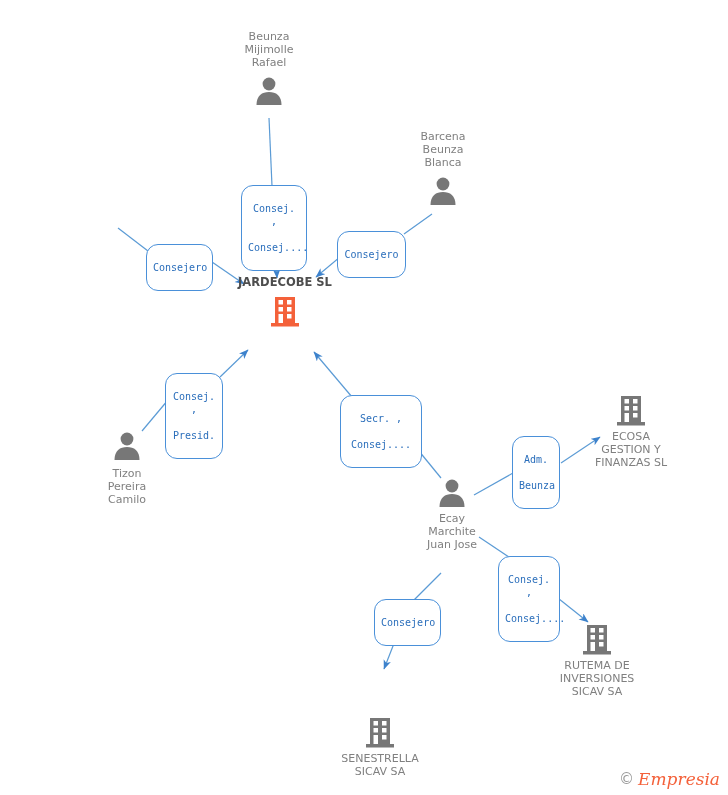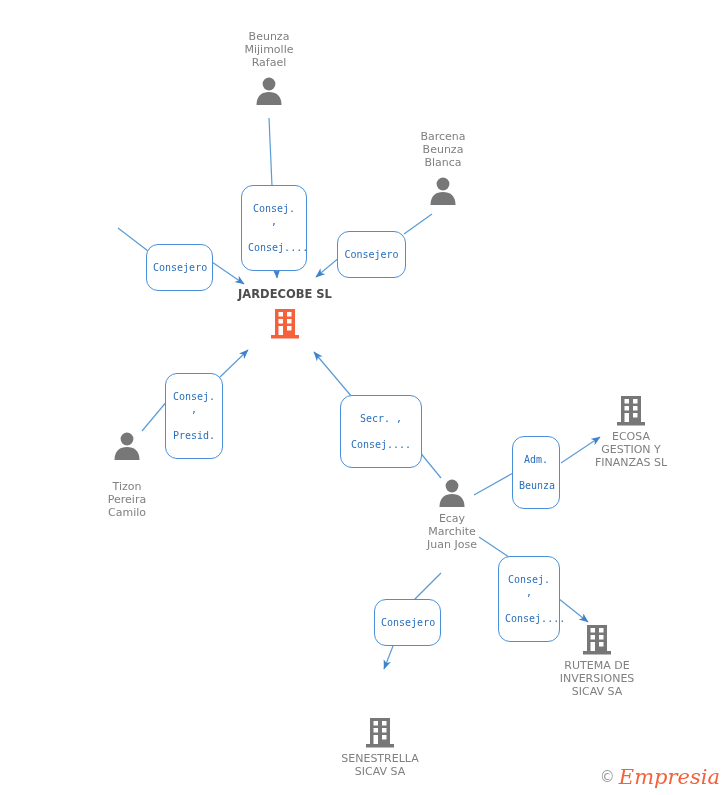--- a/index.html
+++ b/index.html
@@ -46,21 +46,21 @@
   .edge-label span{display:block;}
 
   #watermark{
     position:absolute;
     right:8px;bottom:6px;
     display:flex;align-items:center;gap:4px;
   }
   #watermark .c{color:#9a9a9a;font-size:15px;}
   #watermark .brand{
     color:#f4613a;
-    font-size:21px;
+    font-size:17px;
     font-family:"DejaVu Serif", serif;
     font-style:italic;
   }
 </style>
 </head>
 <body>
 
 <div id="canvas">
 
   <svg id="edges" viewBox="0 0 728 795">
@@ -90,21 +90,21 @@
       <path d="M561,463 L600,437" marker-end="url(#arrow)"></path>
 
       <path d="M479,537 L512,559"></path>
       <path d="M544,587 L588,622" marker-end="url(#arrow)"></path>
 
       <path d="M441,573 L414,600"></path>
       <path d="M402,623 L384,669" marker-end="url(#arrow)"></path>
     </g>
   </svg>
 
-  <div class="node" style="left:215px;top:288px;width:140px;">
+  <div class="node" style="left:215px;top:276px;width:140px;">
     <div class="company-name">JARDECOBE SL</div>
     <div class="icon-wrap" style="margin-top:6px;">
       <svg width="28" height="32" viewBox="0 0 28 32">
         <rect x="4" y="2" width="20" height="26" fill="#f4613a"></rect>
         <rect x="0" y="28" width="28" height="3.5" fill="#f4613a"></rect>
         <rect x="7.5" y="5" width="4.5" height="4.5" fill="#ffffff"></rect>
         <rect x="16" y="5" width="4.5" height="4.5" fill="#ffffff"></rect>
         <rect x="7.5" y="12" width="4.5" height="4.5" fill="#ffffff"></rect>
         <rect x="16" y="12" width="4.5" height="4.5" fill="#ffffff"></rect>
         <rect x="16" y="19" width="4.5" height="4.5" fill="#ffffff"></rect>
@@ -138,21 +138,21 @@
     </div>
   </div>
 
   <div class="node" style="left:67px;top:430px;width:120px;">
     <div class="icon-wrap">
       <svg width="30" height="30" viewBox="0 0 30 30">
         <circle cx="15" cy="9" r="6.4" fill="#777777"></circle>
         <path d="M2.5,30 C2.5,20.5 8,17 15,17 C22,17 27.5,20.5 27.5,30 Z" fill="#777777"></path>
       </svg>
     </div>
-    <div class="node-label" style="margin-top:20px;">Tizon</div>
+    <div class="node-label" style="margin-top:7px;">Tizon</div>
     <div class="node-label">Pereira</div>
     <div class="node-label">Camilo</div>
   </div>
 
   <div class="node" style="left:392px;top:477px;width:120px;">
     <div class="icon-wrap">
       <svg width="30" height="30" viewBox="0 0 30 30">
         <circle cx="15" cy="9" r="6.4" fill="#777777"></circle>
         <path d="M2.5,30 C2.5,20.5 8,17 15,17 C22,17 27.5,20.5 27.5,30 Z" fill="#777777"></path>
       </svg>

